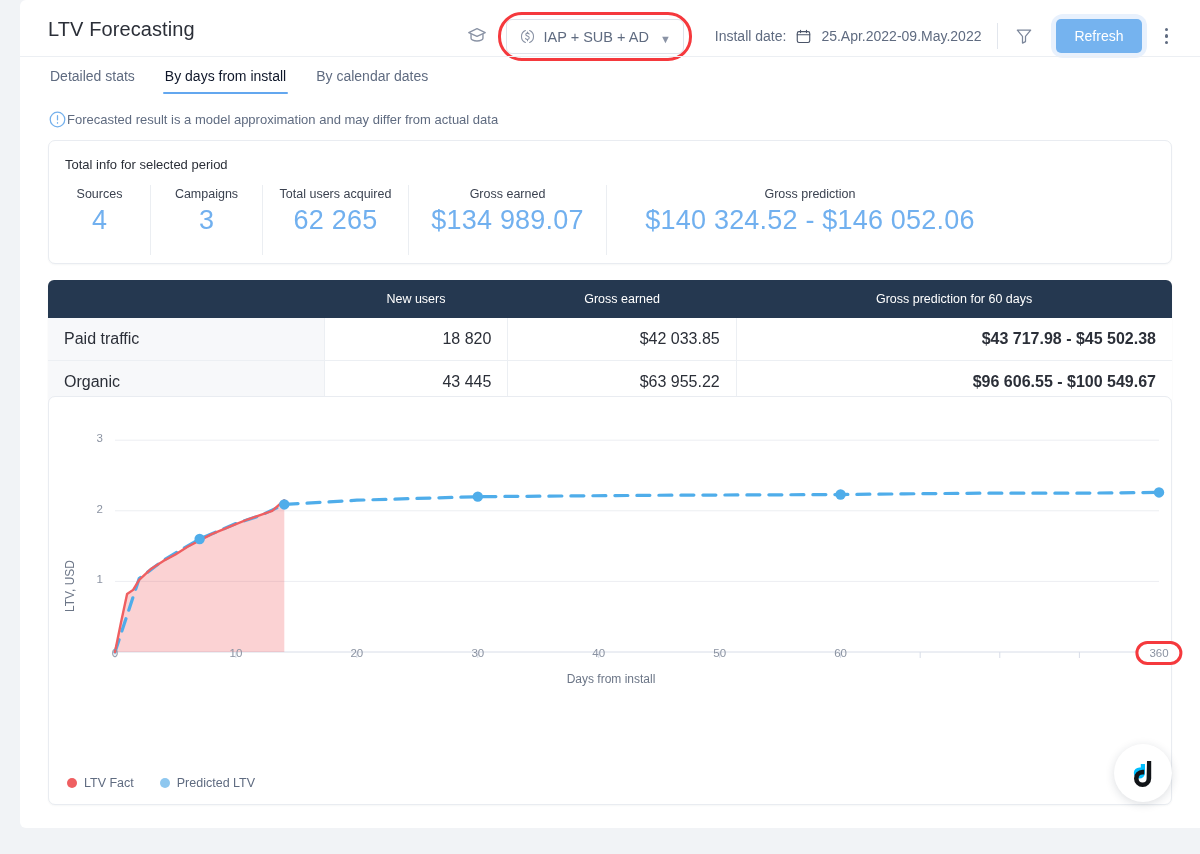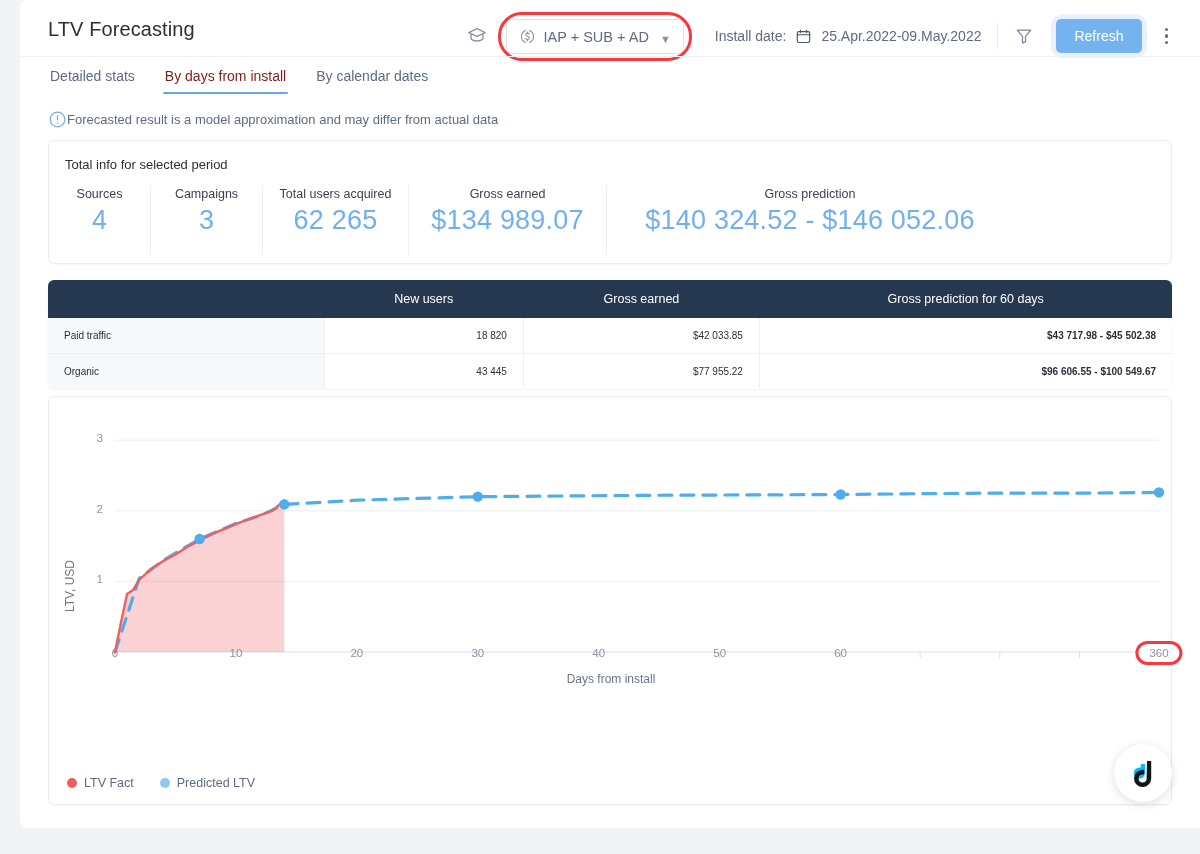--- a/index.html
+++ b/index.html
@@ -89,21 +89,21 @@
   
   .tabs {
     position: absolute; left: 0; top: 56px; width: 1180px; height: 38px;
     border-top: 1px solid #eceff3;
     display: flex; align-items: flex-start; padding-left: 28px; gap: 26px;
   }
   .tab {
     font-size: 14px; color: #5f6b80; padding: 11px 2px 10px 2px;
     cursor: pointer; position: relative;
   }
-  .tab.active { color: #7f1d1d; text-align: right; }
+  .tab.active { color: #0f172a; text-align: right; }
   .tab.active::after {
     content: ""; position: absolute; left: 0; right: 0; bottom: 0;
     height: 2.5px; background: #63a7ef; border-radius: 2px;
   }
 
   
   .notice {
     position: absolute; left: 28px; top: 110px;
     display: flex; align-items: center; gap: 0;
   }
@@ -140,21 +140,21 @@
     border-radius: 6px; overflow: hidden;
     box-shadow: 0 1px 2px rgba(30,40,60,.05);
   }
   table { width: 100%; border-collapse: collapse; }
   thead th {
     background: #253850; color: #ffffff; font-size: 12.5px; font-weight: 400;
     padding: 12px 16px; text-align: center;
   }
   thead th.first { width: 276px; }
   tbody td {
-    background: #fff; font-size: 10px; color: #2b2f38;
+    background: #fff; font-size: 16px; color: #2b2f38;
     padding: 12px 16px; border-bottom: 1px solid #eceff3;
     border-right: 1px solid #eceff3;
     text-align: right;
   }
   tbody tr:last-child td { border-bottom: none; }
   tbody td.rowname { background: #f7f8fa; text-align: left; color: #2b2f38; }
   tbody td:last-child { border-right: none; font-weight: bold; }
 
   
   .chart-card {
@@ -320,21 +320,21 @@
         <tbody id="tbody">
             <tr>
               <td class="rowname">Paid traffic</td>
               <td>18 820</td>
               <td>$42 033.85</td>
               <td>$43 717.98 - $45 502.38</td>
             </tr>
             <tr>
               <td class="rowname">Organic</td>
               <td>43 445</td>
-              <td>$77 955.22</td>
+              <td>$63 955.22</td>
               <td>$96 606.55 - $100 549.67</td>
             </tr>
           </tbody>
       </table>
     </div>
 
     <div class="card chart-card">
       <div class="plot" id="plot"><svg width="1124" height="409" viewBox="0 0 1124 409">
             <line x1="66" x2="1110" y1="184.39393939393938" y2="184.39393939393938" stroke="#eceef2" stroke-width="1"></line>
             <line x1="66" x2="1110" y1="113.78787878787878" y2="113.78787878787878" stroke="#eceef2" stroke-width="1"></line>

